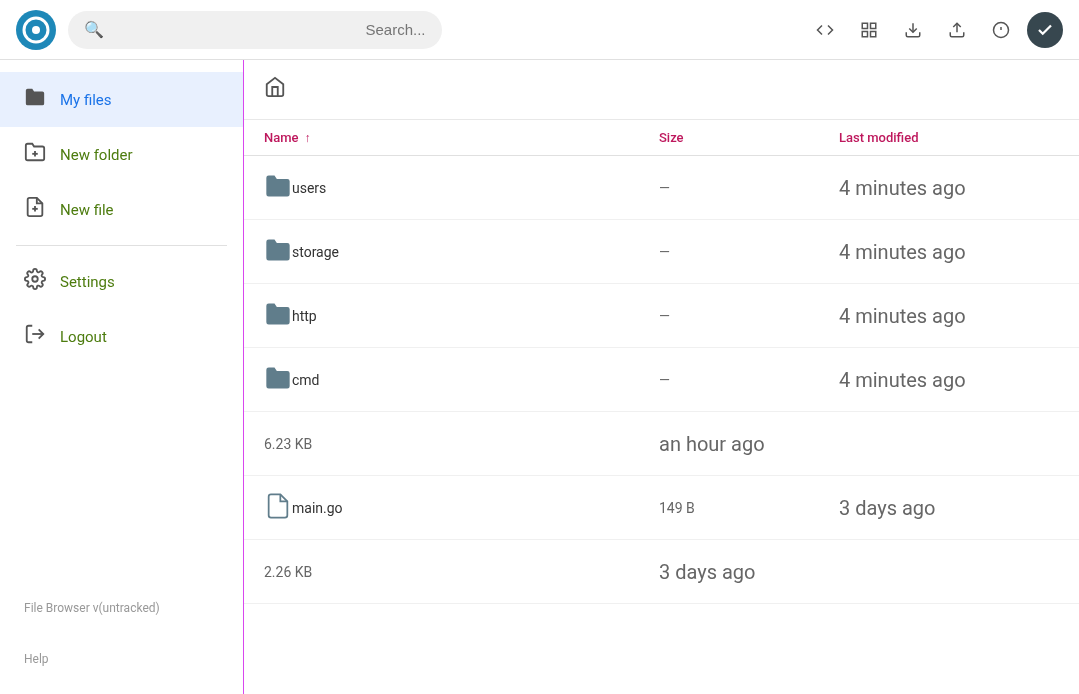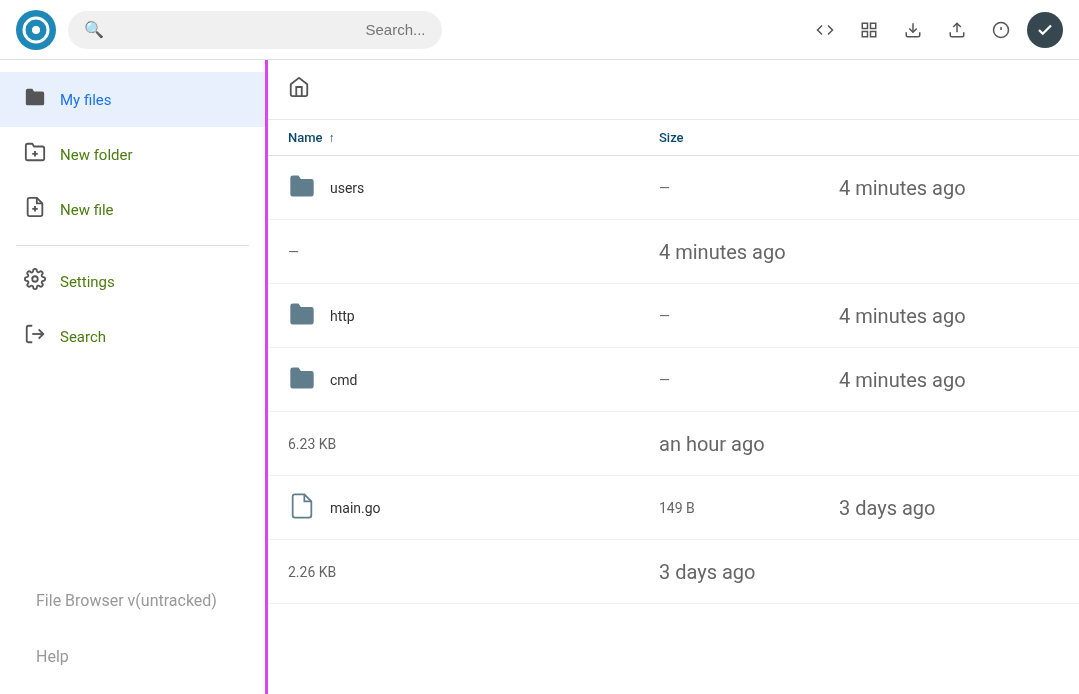--- a/index.html
+++ b/index.html
@@ -32,58 +32,58 @@
       cursor: pointer; display: flex; align-items: center; justify-content: center; color: #555;
       font-size: 18px;
     }
     .header-btn.active { background: #1e88b8; color: #fff; }
 
     
     .main-layout { display: flex; flex: 1; overflow: hidden; }
 
     
     .sidebar {
-      width: 268px; background: #fff; border-right: 3px solid #d946ef;
+      width: 244px; background: #fff; border-right: 1px solid #d946ef;
       display: flex; flex-direction: column; padding: 12px 0; flex-shrink: 0;
     }
     .sidebar-item {
       display: flex; align-items: center; padding: 14px 24px; cursor: pointer;
       color: #4d7c0f; font-size: 15px; gap: 14px; transition: background 0.15s;
     }
     .sidebar-item.active { background: #e8f0fe; color: #1a73e8; }
     .sidebar-icon { font-size: 20px; color: #555; }
     .sidebar-divider { height: 1px; background: #e0e0e0; margin: 8px 16px; }
-    .sidebar-footer { margin-top: auto; padding: 12px 36px; color: #999; font-size: 16px; }
+    .sidebar-footer { margin-top: auto; padding: 12px 24px; color: #999; font-size: 12px; }
     .sidebar-footer div { margin-bottom: 4px; }
 
     
     .content { flex: 1; display: flex; flex-direction: column; overflow: hidden; background: #fff; }
     .breadcrumb-bar {
       padding: 16px 20px; border-bottom: 1px solid #e8e8e8;
       display: flex; align-items: center;
     }
     .home-icon { font-size: 20px; color: #555; cursor: pointer; }
 
     
     .file-table { flex: 1; overflow-y: auto; }
     .table-header {
       display: grid; grid-template-columns: 1fr 180px 220px;
       padding: 10px 20px; border-bottom: 1px solid #e0e0e0;
-      font-size: 13px; color: #0c4a6e; font-weight: 500;
+      font-size: 13px; color: #be185d; font-weight: 500;
       background: #fff; position: sticky; top: 0; z-index: 1;
     }
     .col-name { display: flex; align-items: center; gap: 6px; cursor: pointer; }
     .sort-arrow { font-size: 12px; }
     .table-row {
       display: grid; grid-template-columns: 1fr 180px 220px;
       padding: 0 20px; border-bottom: 1px solid #f0f0f0;
       align-items: center; min-height: 64px; cursor: pointer;
       transition: background 0.1s;
     }
-    .cell-name { display: flex; align-items: center; gap: 14px; font-size: 14px; color: #333; }
+    .cell-name { display: flex; align-items: center; font-size: 14px; color: #333; }
     .cell-size { font-size: 14px; color: #666; }
     .cell-modified { font-size: 20px; color: #666; }
   </style>
 </head>
 <body>
 
 <div class="header">
   <div class="logo">
     <svg width="36" height="36" viewBox="0 0 36 36">
       <circle cx="18" cy="18" r="17" fill="#1e88b8"></circle>
@@ -191,21 +191,21 @@
     </div>
 
     <div class="sidebar-item">
       <span class="sidebar-icon">
         <svg width="22" height="22" viewBox="0 0 24 24" fill="none" stroke="#555" stroke-width="2">
           <path d="M9 21H5a2 2 0 0 1-2-2V5a2 2 0 0 1 2-2h4"></path>
           <polyline points="16 17 21 12 16 7"></polyline>
           <line x1="21" y1="12" x2="9" y2="12"></line>
         </svg>
       </span>
-      <span>Search</span>
+      <span>Logout</span>
     </div>
 
     <div class="sidebar-footer">
       <div>File Browser v(untracked)</div>
       <div style="cursor:pointer;margin-top:37px;">Help</div>
     </div>
   </div>
 
   <div class="content">
     <div class="breadcrumb-bar">
@@ -218,34 +218,41 @@
     </div>
 
     <div class="file-table">
 
       <div class="table-header">
         <div class="col-name">
           <span>Name</span>
           <span class="sort-arrow">↑</span>
         </div>
         <div>Size</div>
+        <div>Last modified</div>
       </div>
 
       <div id="file-rows">
           <div class="table-row">
       <div class="cell-name">
         <span><svg width="28" height="28" viewBox="0 0 24 24" fill="#607d8b">
                   <path d="M22 19a2 2 0 0 1-2 2H4a2 2 0 0 1-2-2V5a2 2 0 0 1 2-2h5l2 3h9a2 2 0 0 1 2 2z"></path>
                 </svg></span>
         <span>users</span>
       </div>
       <div class="cell-size">—</div>
       <div class="cell-modified">4 minutes ago</div>
     </div>
           <div class="table-row">
+      <div class="cell-name">
+        <span><svg width="28" height="28" viewBox="0 0 24 24" fill="#607d8b">
+                  <path d="M22 19a2 2 0 0 1-2 2H4a2 2 0 0 1-2-2V5a2 2 0 0 1 2-2h5l2 3h9a2 2 0 0 1 2 2z"></path>
+                </svg></span>
+        <span>storage</span>
+      </div>
       <div class="cell-size">—</div>
       <div class="cell-modified">4 minutes ago</div>
     </div>
           <div class="table-row">
       <div class="cell-name">
         <span><svg width="28" height="28" viewBox="0 0 24 24" fill="#607d8b">
                   <path d="M22 19a2 2 0 0 1-2 2H4a2 2 0 0 1-2-2V5a2 2 0 0 1 2-2h5l2 3h9a2 2 0 0 1 2 2z"></path>
                 </svg></span>
         <span>http</span>
       </div>

